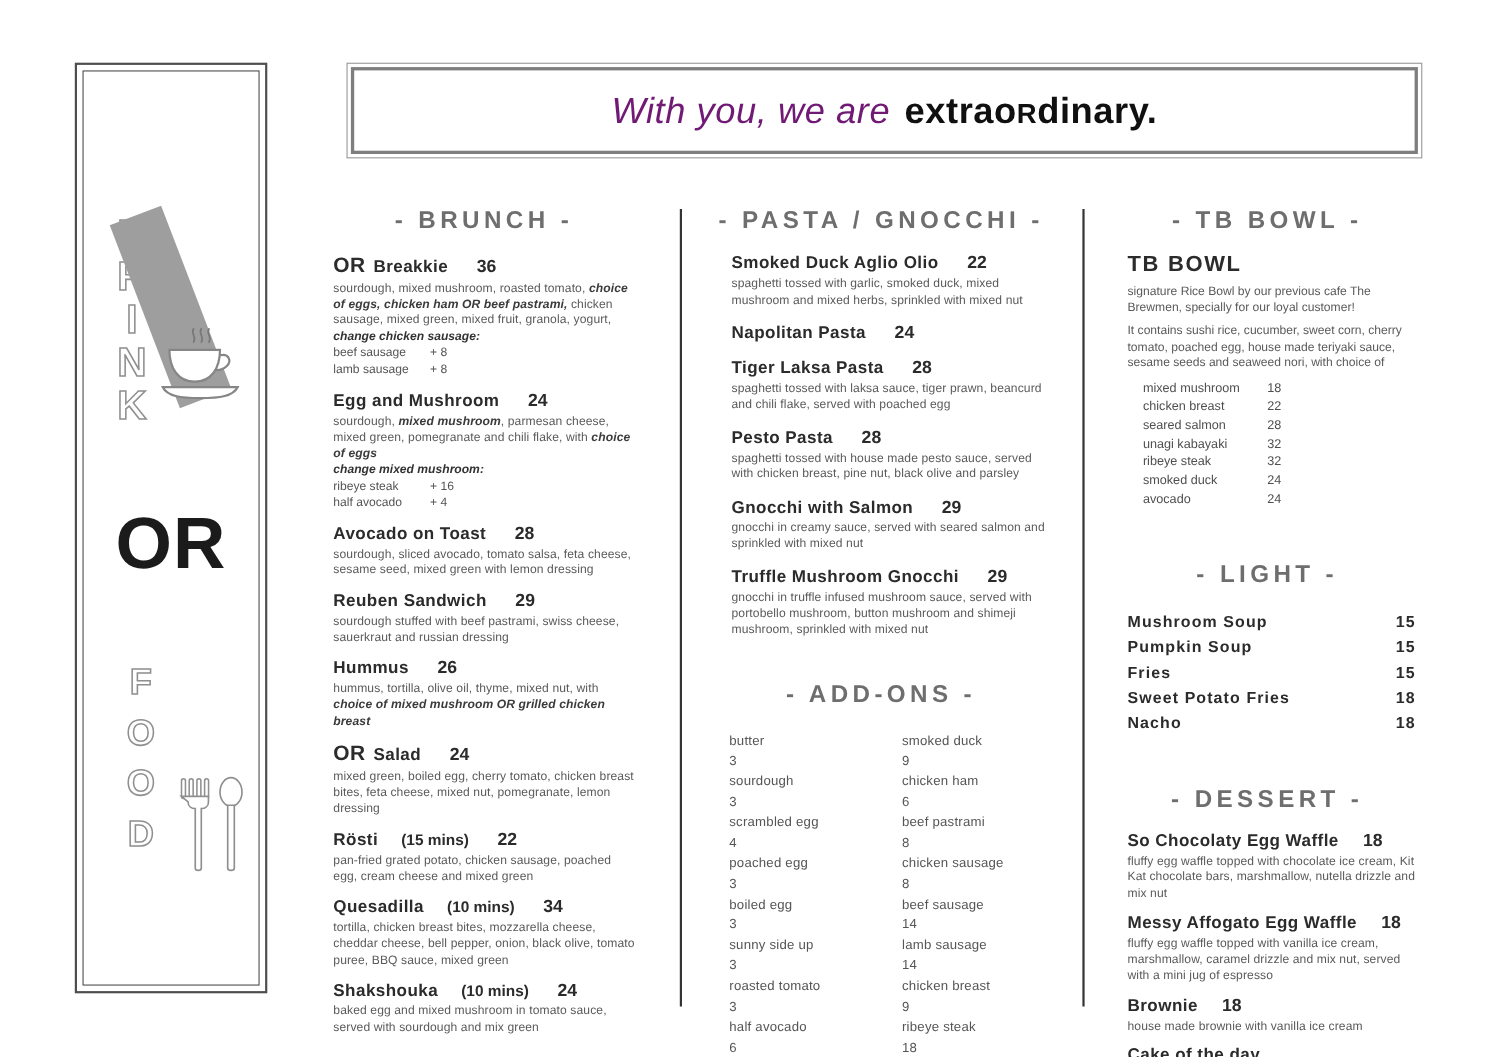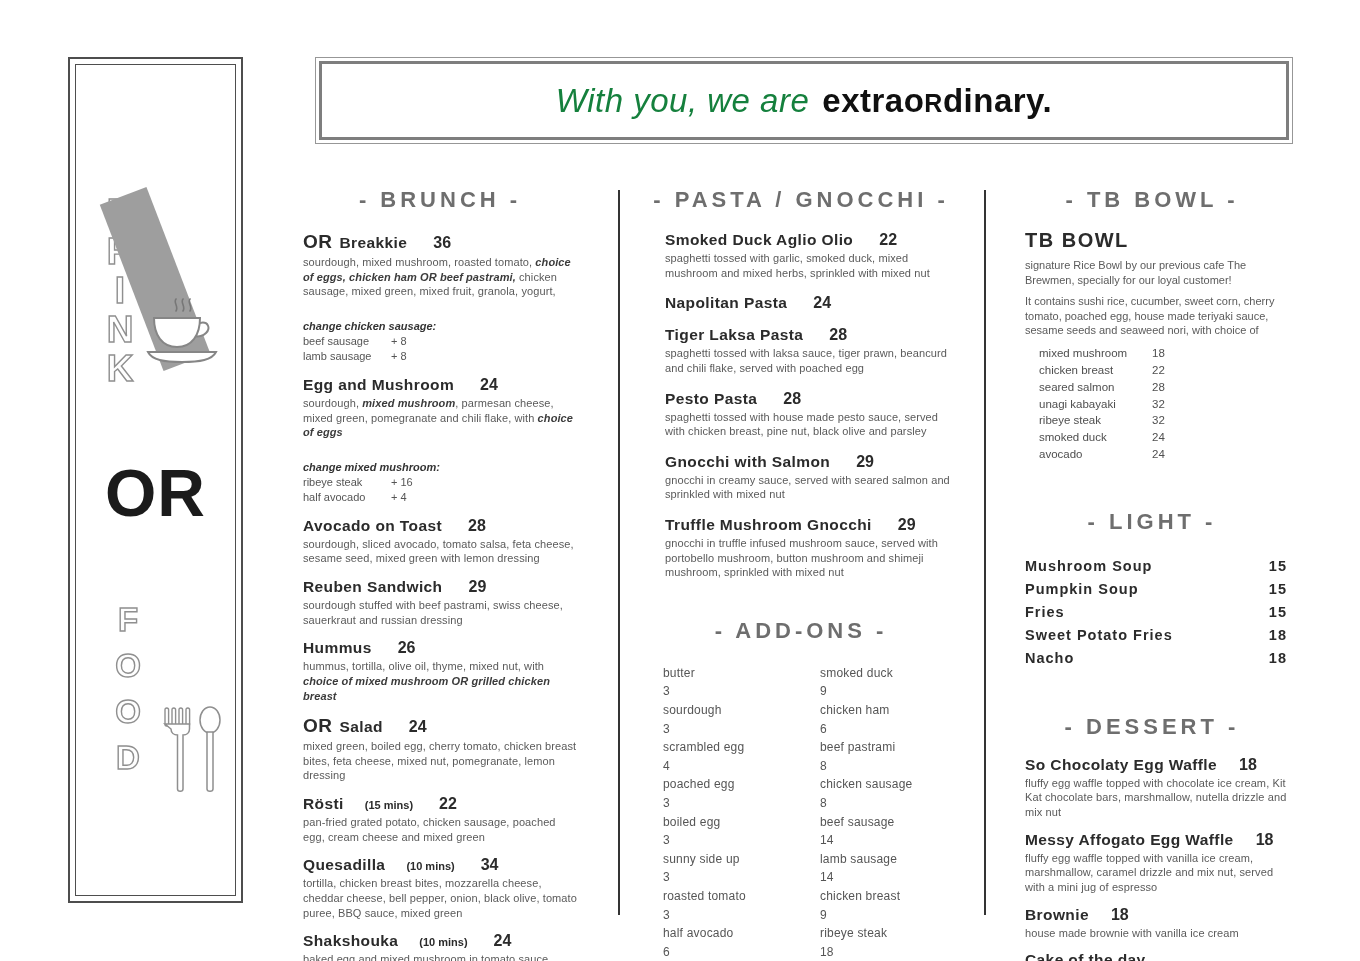--- a/index.html
+++ b/index.html
@@ -13,44 +13,44 @@
   #word-drink { left:26px; top:128px; width:36px; font-size:37px; line-height:39px; z-index:1; }
   #word-food  { left:34px; top:532px; width:36px; font-size:33px; line-height:46px; }
   .ribbon { position:absolute; left:54px; top:125px; width:50px; height:178px; background:#9e9e9e; transform:rotate(-21deg); z-index:2; }
   .cup-svg { position:absolute; left:66px; top:233px; z-index:3; }
   .cutlery-svg { position:absolute; left:86px; top:640px; }
   .or-logo { position:absolute; left:0; top:390px; width:100%; text-align:center; font-size:66px; font-weight:bold; letter-spacing:1px; color:#1b1b1b; }
 
   
   .banner { position:absolute; left:315px; top:57px; width:978px; height:87px; border:1px solid #979797; }
   .banner-inner { position:absolute; inset:3px; border:3px solid #7e7e7e; display:flex; align-items:center; justify-content:center; }
-  .tagline-prefix { font-style:italic; color:#15803d; font-size:33px; letter-spacing:0.5px; }
+  .tagline-prefix { font-style:italic; color:#701a75; font-size:33px; letter-spacing:0.5px; }
   .tagline-brand { margin-left:13px; font-weight:bold; color:#101010; font-size:33px; letter-spacing:0.5px; }
   .brand-small { font-size:25px; }
 
   
   .col { position:absolute; top:185px; }
   #col-brunch { left:303px; width:274px; }
   #col-pasta  { left:645px; width:312px; }
   #col-right  { left:1009px; width:286px; }
   .divider { position:absolute; top:190px; height:725px; width:2px; background:#343434; }
   #div1 { left:618px; } #div2 { left:984px; }
 
   .sec-title { font-size:22px; font-weight:bold; color:#6e6e6e; letter-spacing:4px; text-align:center; line-height:30px; }
   .list { margin-top:16px; }
 
   .m-item { margin-bottom:12px; }
   .ih { display:flex; align-items:baseline; }
   .iprefix { font-size:19px; font-weight:bold; letter-spacing:0.5px; margin-right:7px; }
   .iname { font-size:15.5px; font-weight:bold; letter-spacing:0.4px; }
-  .itime { font-size:11px; font-weight:bold; margin-left:5px;padding-left:16px; }
+  .itime { font-size:14px; font-weight:bold; margin-left:5px;padding-left:16px; }
   .iprice { font-size:16px; font-weight:bold; margin-left:26px; }
   .idesc { font-size:11px; line-height:1.33; color:#5a5a5a; margin-top:2px; letter-spacing:0.1px; }
   .seg-b { font-weight:bold; font-style:italic; color:#3b3b3b; }
-  .chg { margin-top:20px; }
+  .chg { margin-top:0; }
   .chg-label { font-size:11px; font-weight:bold; font-style:italic; color:#333; line-height:15px; }
   .chg-row { display:flex; font-size:11px; color:#555; line-height:15px; }
   .chg-row .n { width:88px; }
 
   
   .addons-title { margin-top:36px; }
   .addons { display:flex; gap:45px; padding-left:18px; margin-top:18px; }
   .addon-col-a { width:112px; }
   .addon-col-b { width:120px; }
   .ad-row { display:flex; justify-content:space-between; font-size:12px; color:#555; line-height:18.6px; letter-spacing:0.2px;flex-direction:column; }

